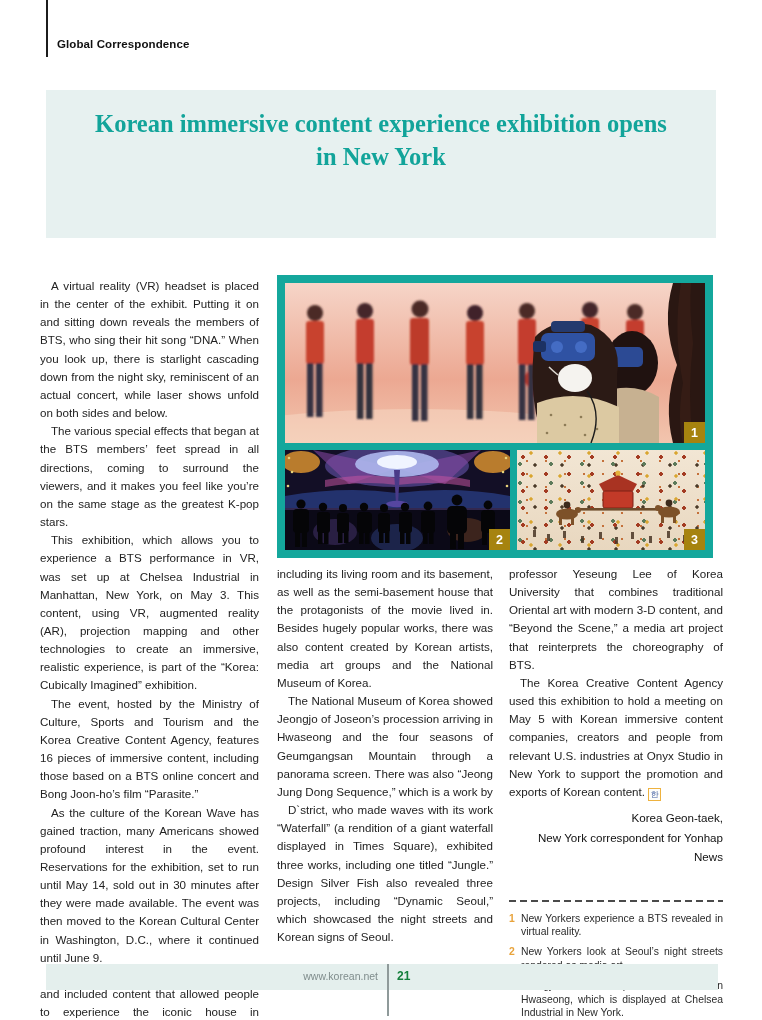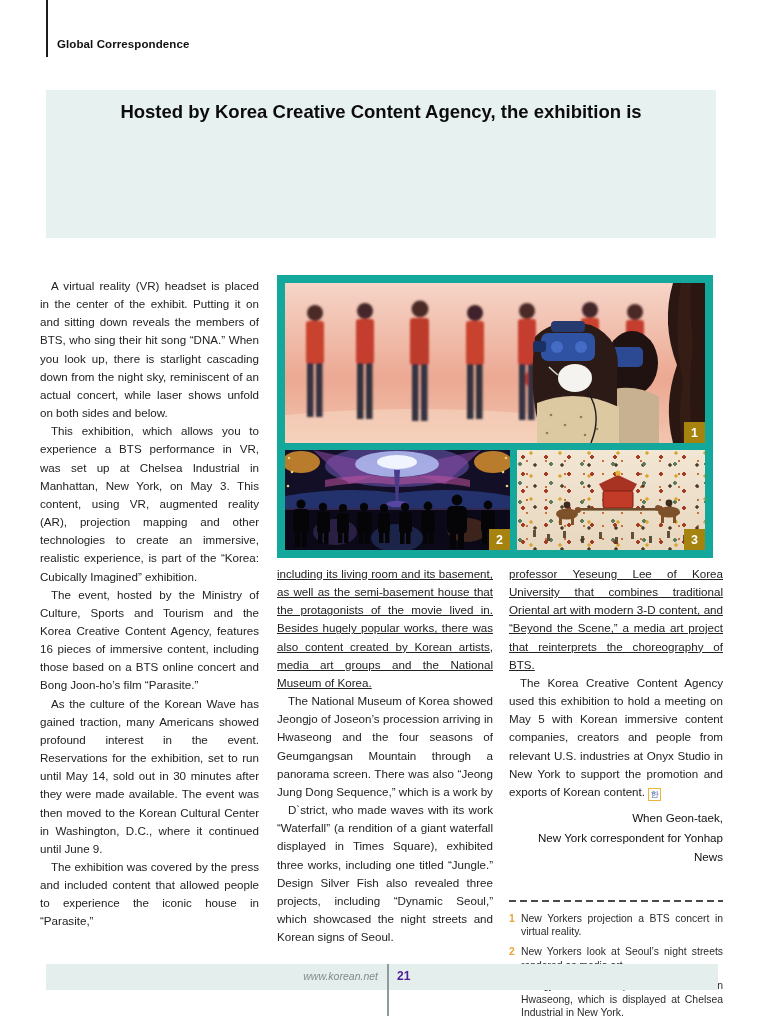--- a/index.html
+++ b/index.html
@@ -41,56 +41,60 @@
     background-size:23px 17px,29px 23px,31px 19px,27px 21px,19px 13px,100% 100%;
   }
   .photo svg{display:block;width:100%;height:100%;}
   .badge{
     position:absolute;right:0;bottom:0;width:21px;height:21px;background:#a6830f;
     color:#fff;font-weight:bold;font-size:12.5px;display:flex;align-items:center;justify-content:center;
   }
   
   .col{position:absolute;font-size:11.6px;line-height:18.15px;text-align:justify;color:#222;}
   .col p{margin:0;text-indent:11px;}
-  .col p.no-indent{text-indent:0;text-decoration:underline;}
+  .col p.no-indent{text-indent:0;}
   .col-1{left:40px;top:277px;width:219px;}
   .col-2{left:277px;top:565px;width:216px;}
   .col-3{left:509px;top:565px;width:214px;}
   .endmark{
     display:inline-block;width:11px;height:11px;border:1px solid #eeb23f;
     font-size:8px;line-height:11px;text-align:center;color:#3b5aa0;vertical-align:-1px;
     text-indent:0;background:#fdfdfb;
   }
   .byline{margin-top:7px;text-align:right;text-indent:0;line-height:19.5px;color:#111;}
   .byline div{text-indent:0;}
   
   .captions{margin-top:33px;}
   .dash-sep{height:2px;margin-bottom:10px;
     background:repeating-linear-gradient(90deg,#4a4a4a 0 7px,rgba(0,0,0,0) 7px 11px);}
   .caption-item{position:relative;padding-left:12px;margin-bottom:6px;
     font-size:10.4px;line-height:13.8px;text-align:justify;color:#2b2b2b;text-indent:0;}
   .caption-num{position:absolute;left:0;top:0;color:#e8a33b;font-weight:bold;}
   
   .footer-strip{position:absolute;left:46px;top:964px;width:672px;height:26px;background:#e4efed;}
   .footer-url{position:absolute;left:180px;top:970px;width:198px;text-align:right;
-    font-size:10.5px;color:#7f8c8c;font-style:italic;}
+    font-size:10.5px;color:#7f8c8c;}
   .footer-divider{position:absolute;left:387px;top:964px;width:2px;height:52px;background:#8f9a9a;}
-  .footer-page{position:absolute;left:397px;top:969px;font-size:12px;font-weight:bold;color:#4c1d95;}
+  .footer-page{position:absolute;left:397px;top:969px;font-size:12px;font-weight:bold;color:#15803d;}
 </style>
 </head>
 <body>
 
 <div class="page">
 
   <div class="rule-vert-top"></div>
   <div class="section-label">Global Correspondence</div>
 
   <div class="title-box">
+    <div class="title">
+      <span>Korean immersive content experience exhibition opens</span><br>
+      <span>in New York</span>
+    </div>
     <div class="subtitle">
-      <span>Hosted by Korea Creative Content Agency, the exhibition is</span><br>
+      <br>
     </div>
   </div>
 
   <div class="photo-frame">
 
     <div class="photo photo-1">
       <svg viewBox="0 0 420 160" preserveAspectRatio="none">
         <defs>
           <linearGradient id="bgp1" x1="0" y1="0" x2="0" y2="1">
             <stop offset="0" stop-color="#f6d5c8"></stop>
@@ -292,46 +296,47 @@
             <rect x="150" y="81" width="3" height="7"></rect>
           <rect x="166" y="85" width="3" height="7"></rect>
         </g>
       </svg>
       <div class="badge">3</div>
     </div>
   </div>
 
   <div class="col col-1">
     <p>A virtual reality (VR) headset is placed in the center of the exhibit. Putting it on and sitting down reveals the members of BTS, who sing their hit song “DNA.” When you look up, there is starlight cascading down from the night sky, reminiscent of an actual concert, while laser shows unfold on both sides and below.</p>
+    <p>The various special effects that began at the BTS members’ feet spread in all directions, coming to surround the viewers, and it makes you feel like you’re on the same stage as the greatest K-pop stars.</p>
     <p>This exhibition, which allows you to experience a BTS performance in VR, was set up at Chelsea Industrial in Manhattan, New York, on May 3. This content, using VR, augmented reality (AR), projection mapping and other technologies to create an immersive, realistic experience, is part of the “Korea: Cubically Imagined” exhibition.</p>
     <p>The event, hosted by the Ministry of Culture, Sports and Tourism and the Korea Creative Content Agency, features 16 pieces of immersive content, including those based on a BTS online concert and Bong Joon-ho’s film “Parasite.”</p>
     <p>As the culture of the Korean Wave has gained traction, many Americans showed profound interest in the event. Reservations for the exhibition, set to run until May 14, sold out in 30 minutes after they were made available. The event was then moved to the Korean Cultural Center in Washington, D.C., where it continued until June 9.</p>
     <p>The exhibition was covered by the press and included content that allowed people to experience the iconic house in “Parasite,”</p>
   </div>
 
   <div class="col col-2">
     <p class="no-indent">including its living room and its basement, as well as the semi-basement house that the protagonists of the movie lived in. Besides hugely popular works, there was also content created by Korean artists, media art groups and the National Museum of Korea.</p>
     <p>The National Museum of Korea showed Jeongjo of Joseon’s procession arriving in Hwaseong and the four seasons of Geumgangsan Mountain through a panorama screen. There was also “Jeong Jung Dong Sequence,” which is a work by</p>
     <p>D`strict, who made waves with its work “Waterfall” (a rendition of a giant waterfall displayed in Times Square), exhibited three works, including one titled “Jungle.” Design Silver Fish also revealed three projects, including “Dynamic Seoul,” which showcased the night streets and Korean signs of Seoul.</p>
   </div>
 
   <div class="col col-3">
     <p class="no-indent">professor Yeseung Lee of Korea University that combines traditional Oriental art with modern 3-D content, and “Beyond the Scene,” a media art project that reinterprets the choreography of BTS.</p>
     <p><span>The Korea Creative Content Agency used this exhibition to hold a meeting on May 5 with Korean immersive content companies, creators and people from relevant U.S. industries at Onyx Studio in New York to support the promotion and exports of Korean content.</span>
       <span class="endmark">한</span></p>
     <div class="byline">
-      <div>When Geon-taek,</div>
+      <div>Korea Geon-taek,</div>
       <div>New York correspondent for Yonhap News</div>
     </div>
 
     <div class="captions">
       <div class="dash-sep"></div>
       <div class="caption-item">
         <span class="caption-num">1</span>
-        <span>New Yorkers projection a BTS concert in virtual reality.</span>
+        <span>New Yorkers experience a BTS revealed in virtual reality.</span>
       </div>
       <div class="caption-item">
         <span class="caption-num">2</span>
         <span>New Yorkers look at Seoul’s night streets rendered as media art.</span>
       </div>
       <div class="caption-item">
         <span class="caption-num">3</span>
         <span>Jeongjo of Joseon’s procession arrives in Hwaseong, which is displayed at Chelsea Industrial in New York.</span>
       </div>
     </div>

